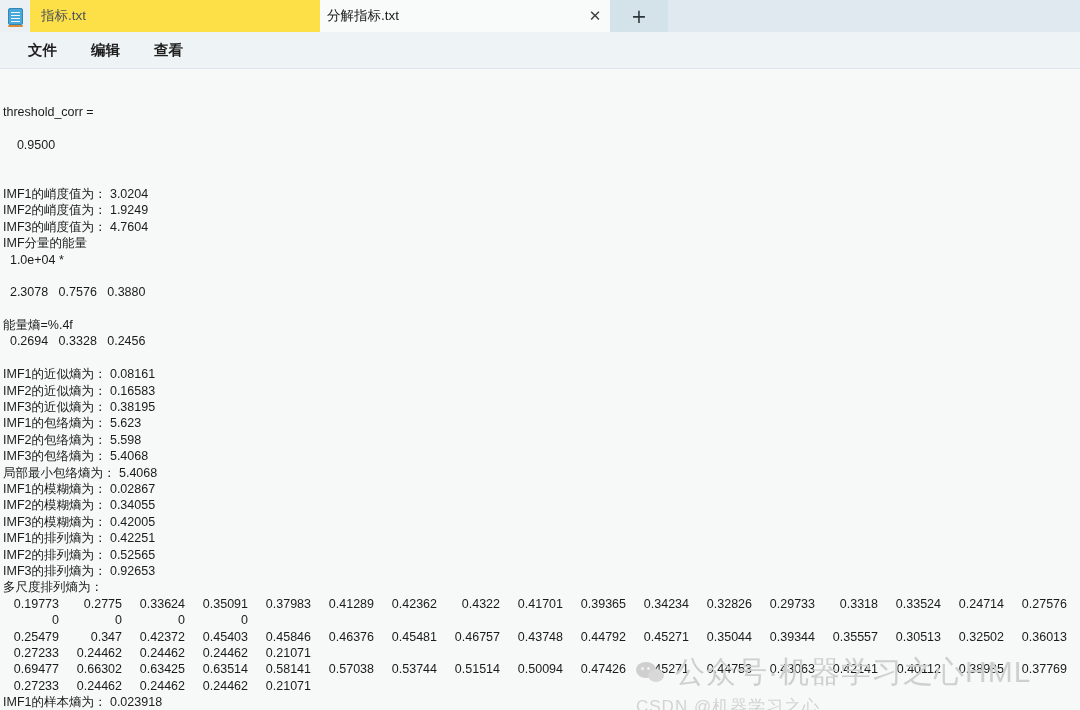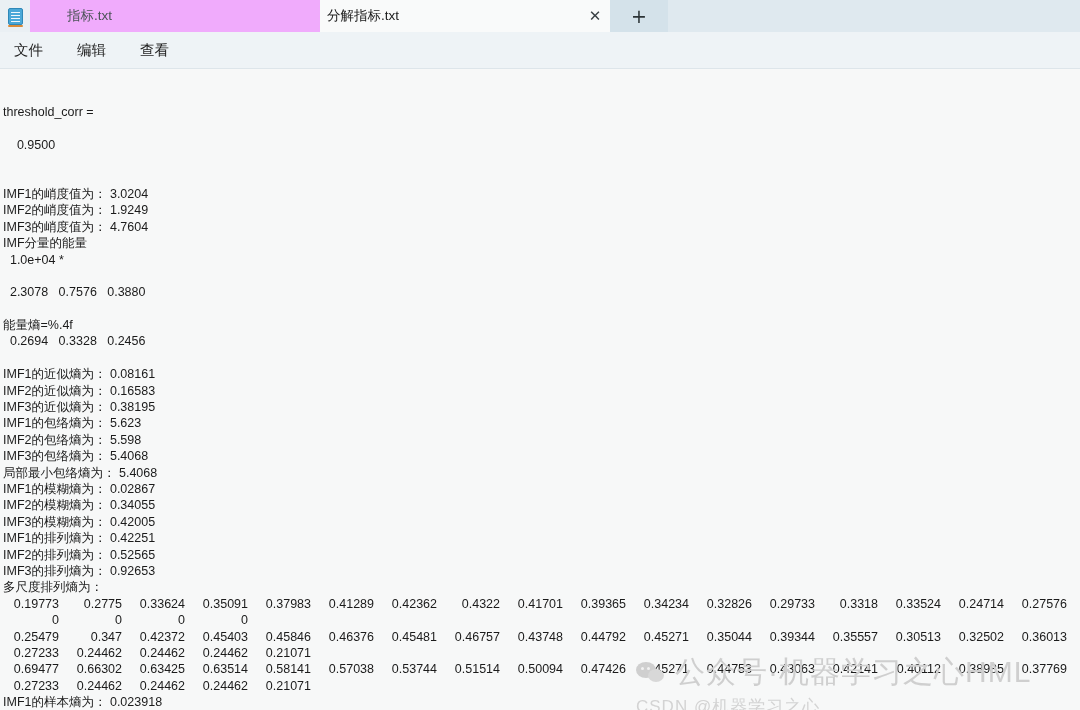--- a/index.html
+++ b/index.html
@@ -61,24 +61,24 @@
     height: 29px;
     display: flex;
     align-items: center;
     box-sizing: border-box;
     border-radius: 7px 7px 0 0;
     font-size: 13.5px;
     cursor: default;
     position: relative;
   }
   .tab.inactive {
-    background: #f0abfc;
+    background: #fde047;
     color: #4b5358;
     width: 290px;
-    padding-left: 37px;
+    padding-left: 11px;
     align-self: flex-start;
     height: 32px;
     border-radius: 0;
   }
   .tab.active {
     background: #f9fafa;
     color: #1b1b1b;
     width: 290px;
     padding-left: 7px;
     height: 32px;
@@ -116,23 +116,24 @@
     height: 32px;
     background: #dfe9ef;
   }
 
   
   .menubar {
     height: 37px;
     background: #eef3f6;
     display: flex;
     align-items: center;
-    padding-left: 0;
+    padding-left: 14px;
     border-bottom: 1px solid #dde5ea;
     box-sizing: border-box;
+    font-weight: bold;
   }
   .menu-item {
     font-size: 14.5px;
     color: #1e1e1e;
     padding: 4px 14px;
     margin-right: 6px;
     border-radius: 4px;
     cursor: default;
     white-space: nowrap;
   }

